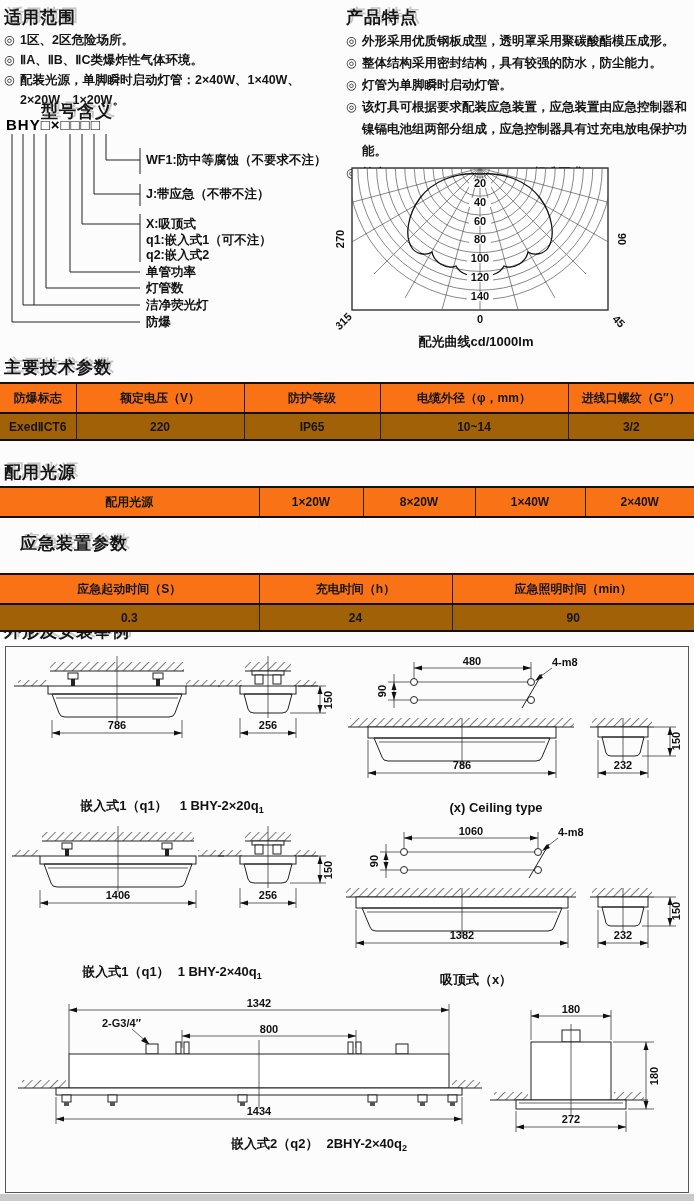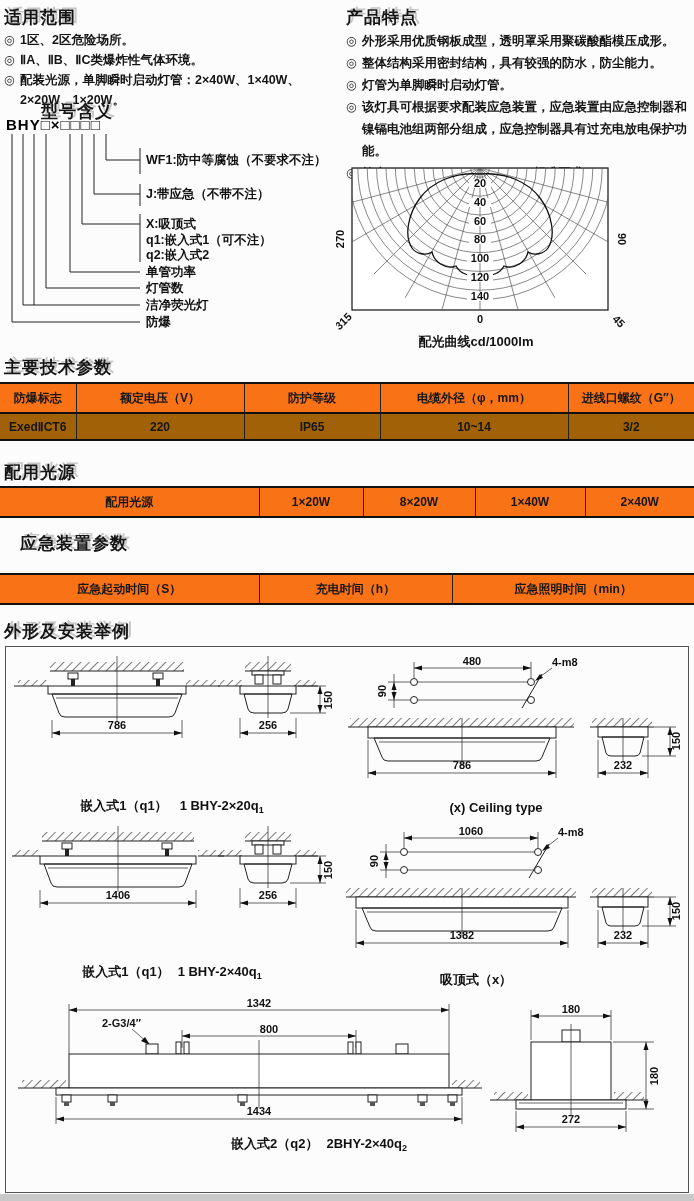--- a/index.html
+++ b/index.html
@@ -210,20 +210,25 @@
         <col style="width:259px">
         <col style="width:193px">
         <col style="width:242px">
       </colgroup>
     <tbody>
         <tr class="hd">
       <th>应急起动时间（S）</th>
       <th>充电时间（h）</th>
       <th>应急照明时间（min）</th>
     </tr>
+    <tr class="dt">
+      <td>0.3</td>
+      <td>24</td>
+      <td>90</td>
+    </tr>
   </tbody>
     </table>
 
   <div id="install-box"></div>
 
   <svg class="abs" style="left:12px;top:654px;" width="330" height="165" viewBox="0 0 330 165">
     <defs>
         <pattern id="hA" patternUnits="userSpaceOnUse" width="6" height="10" patternTransform="rotate(45)">
           <line x1="0" y1="0" x2="0" y2="10" stroke="#444" stroke-width="1.4"></line>
         </pattern>

